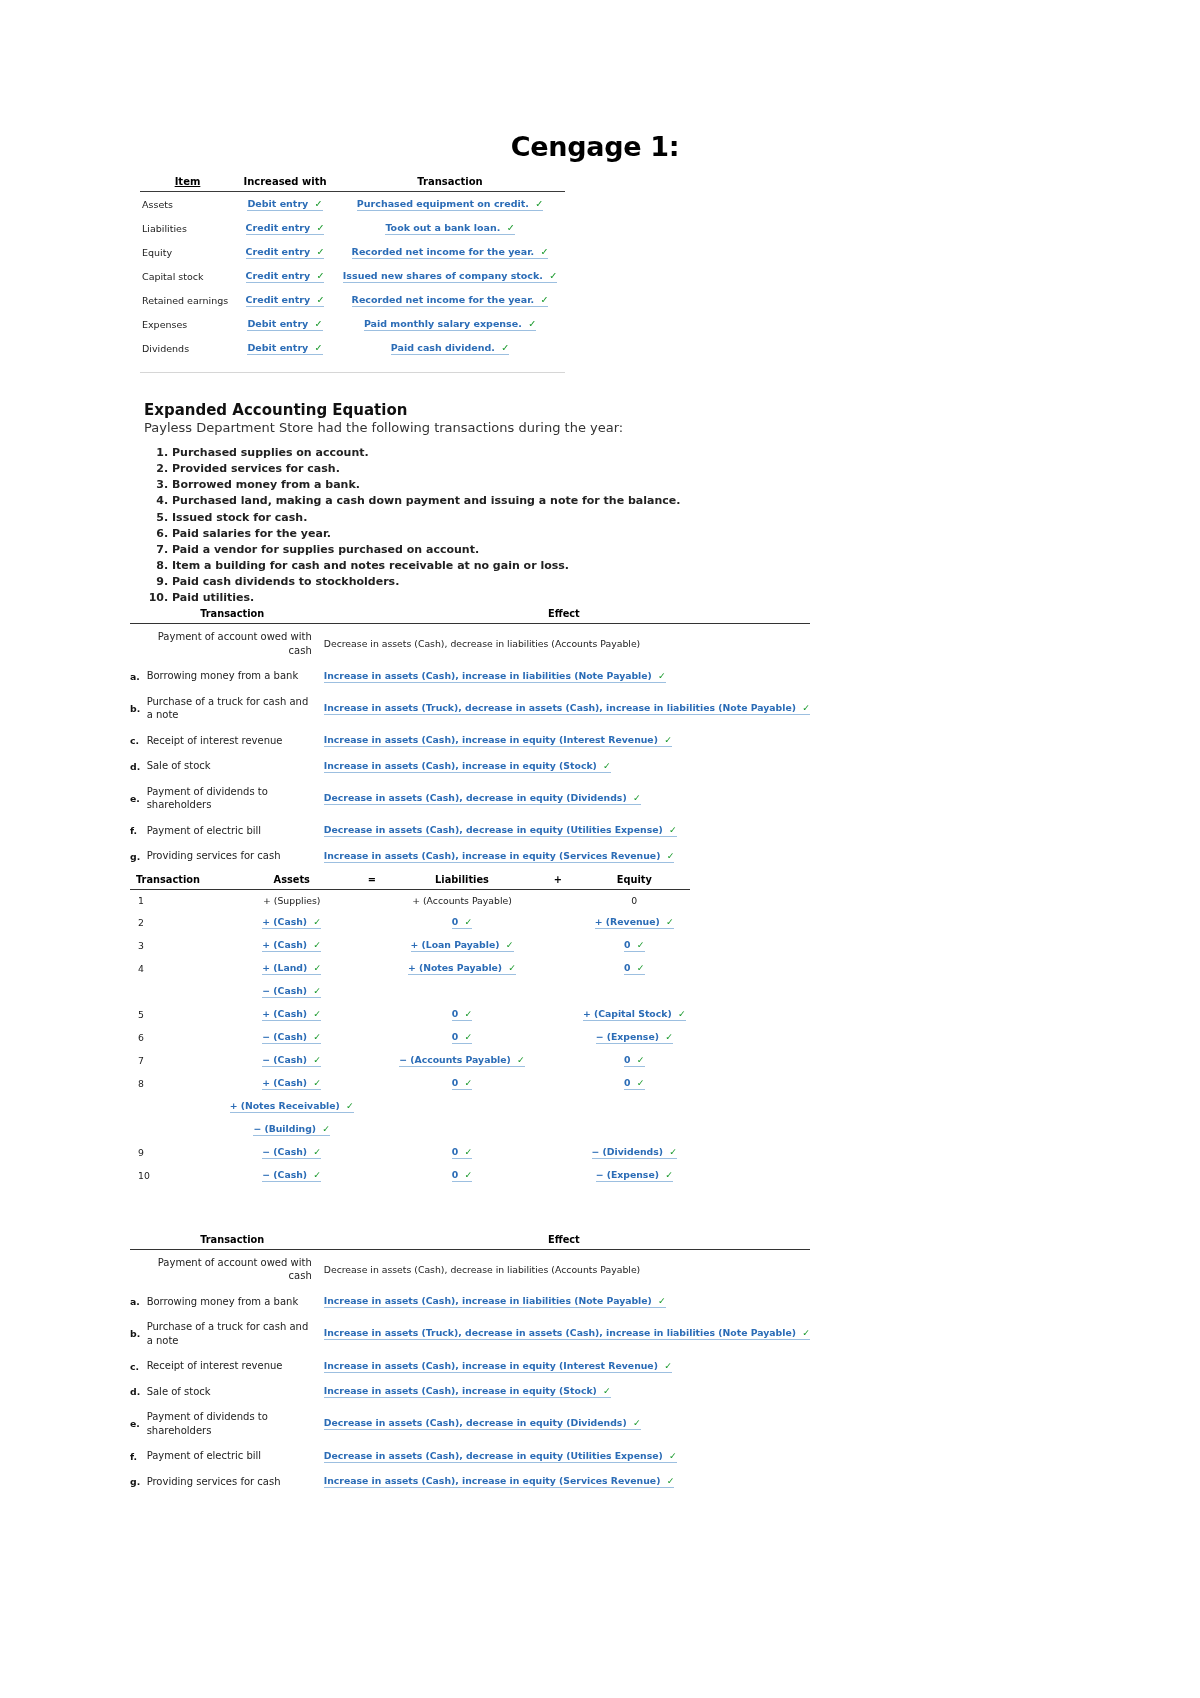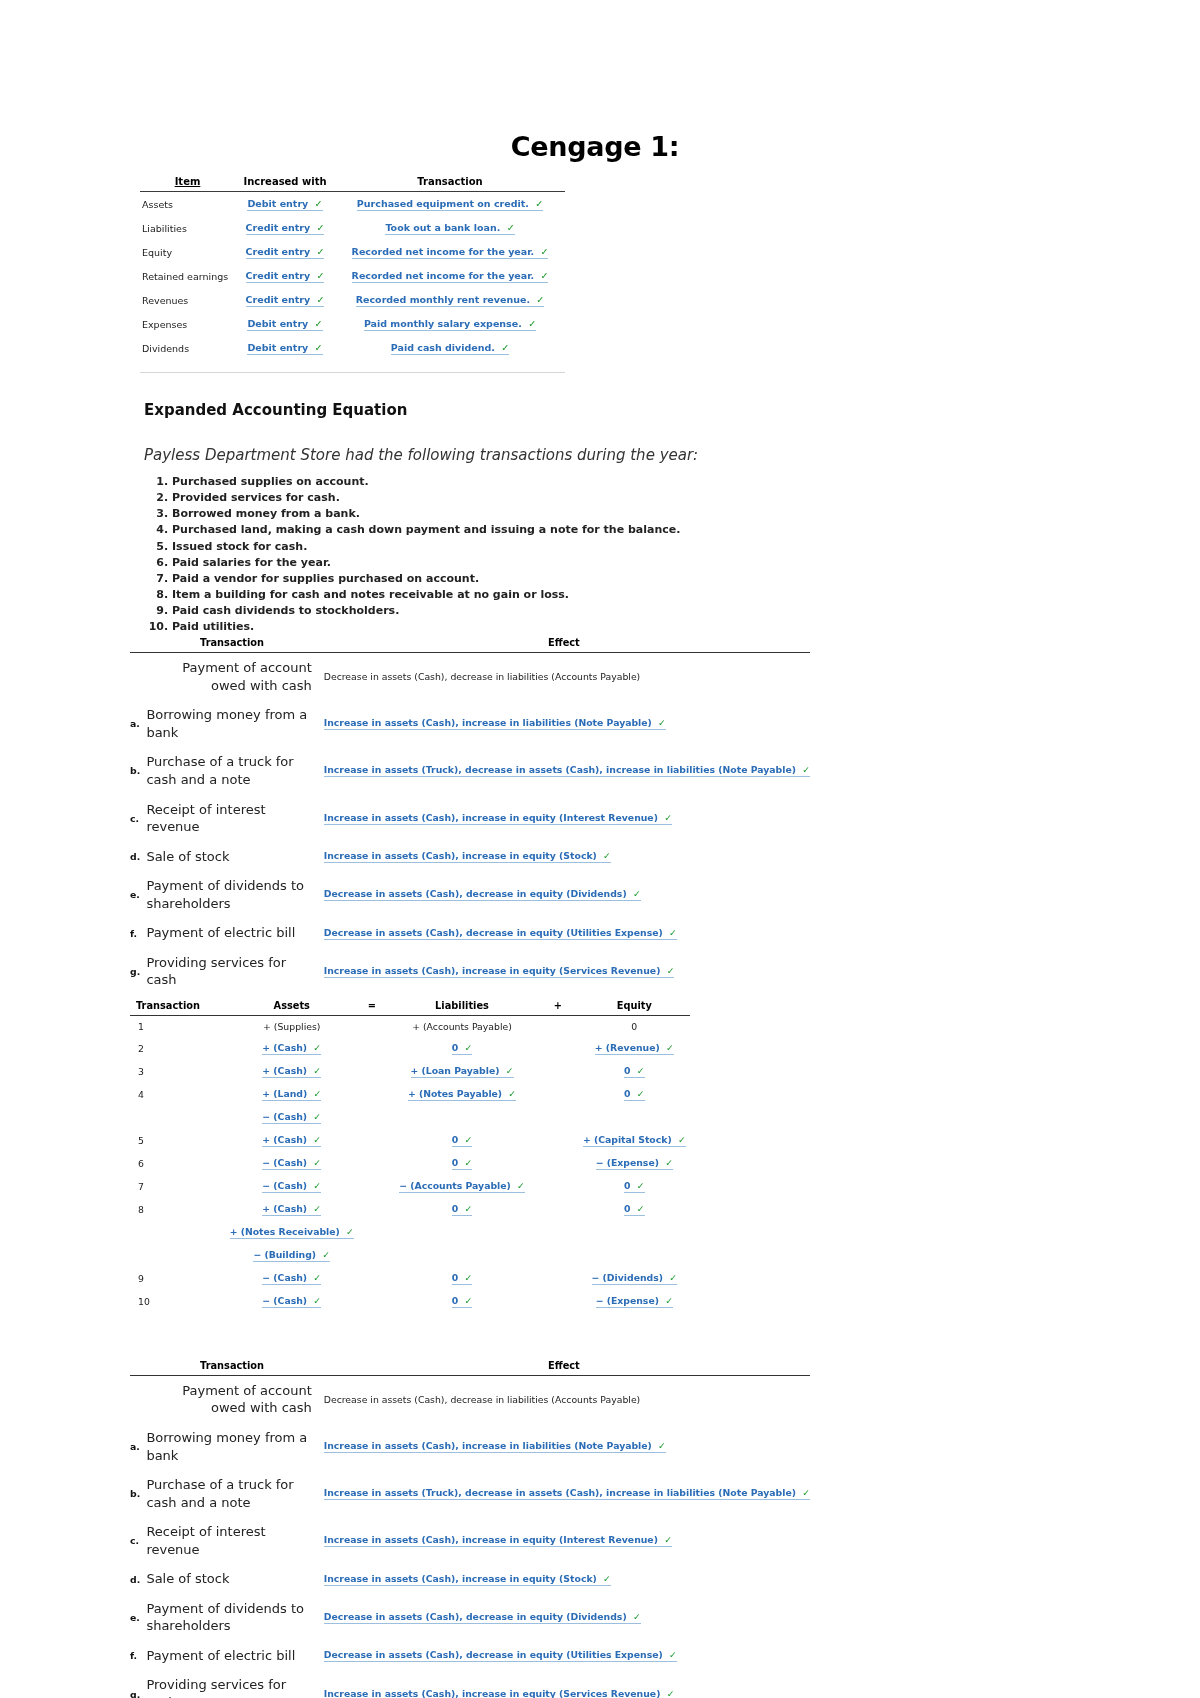--- a/index.html
+++ b/index.html
@@ -91,24 +91,23 @@
     margin-left: 144px;
     width: 700px;
   }
   .sec-title {
     font-size: 15px;
     font-weight: bold;
     color: #111;
     margin-top: 28px;
   }
   .sec-intro {
-    font-size: 15px;
+    font-size: 13px;
     color: #333;
-    margin-top: 27px;
-    font-style: italic;
+    margin-top: 1px;
   }
   ol.txlist {
     margin: 11px 0 0 0;
     padding-left: 28px;
     font-size: 11px;
     color: #222;
     font-weight: bold;
   }
   ol.txlist li {
     margin-bottom: 1.5px;
@@ -142,21 +141,21 @@
   table.te td.lbl {
     font-weight: bold;
     font-size: 9.3px;
     color: #111;
     text-align: left;
     width: 16px;
     vertical-align: middle;
   }
   table.te td.txn {
     color: #222;
-    font-size: 13px;
+    font-size: 10px;
     padding-right: 8px;
     line-height: 1.35;
   }
   table.te td.eff {
     font-size: 9.3px;
     padding-left: 6px;
   }
   table.te tr.example td.txn { text-align: right; padding-right: 6px; }
   table.te tr.example td.eff { color: #222; }
 
@@ -225,28 +224,28 @@
             <td class="c1">Liabilities</td>
             <td class="c2"><span class="ans">Credit entry <span class="chk">✓</span></span></td>
             <td class="c3"><span class="ans">Took out a bank loan. <span class="chk">✓</span></span></td>
           </tr>
           <tr>
             <td class="c1">Equity</td>
             <td class="c2"><span class="ans">Credit entry <span class="chk">✓</span></span></td>
             <td class="c3"><span class="ans">Recorded net income for the year. <span class="chk">✓</span></span></td>
           </tr>
           <tr>
+            <td class="c1">Capital stock</td>
+            <td class="c2"><span class="ans">Credit entry <span class="chk">✓</span></span></td>
+            <td class="c3"><span class="ans">Issued new shares of company stock. <span class="chk">✓</span></span></td>
+          </tr>
+          <tr>
             <td class="c1">Retained earnings</td>
             <td class="c2"><span class="ans">Credit entry <span class="chk">✓</span></span></td>
             <td class="c3"><span class="ans">Recorded net income for the year. <span class="chk">✓</span></span></td>
-          </tr>
-          <tr>
-            <td class="c1">Revenues</td>
-            <td class="c2"><span class="ans">Credit entry <span class="chk">✓</span></span></td>
-            <td class="c3"><span class="ans">Recorded monthly rent revenue. <span class="chk">✓</span></span></td>
           </tr>
           <tr>
             <td class="c1">Expenses</td>
             <td class="c2"><span class="ans">Debit entry <span class="chk">✓</span></span></td>
             <td class="c3"><span class="ans">Paid monthly salary expense. <span class="chk">✓</span></span></td>
           </tr>
           <tr>
             <td class="c1">Dividends</td>
             <td class="c2"><span class="ans">Debit entry <span class="chk">✓</span></span></td>
             <td class="c3"><span class="ans">Paid cash dividend. <span class="chk">✓</span></span></td>

